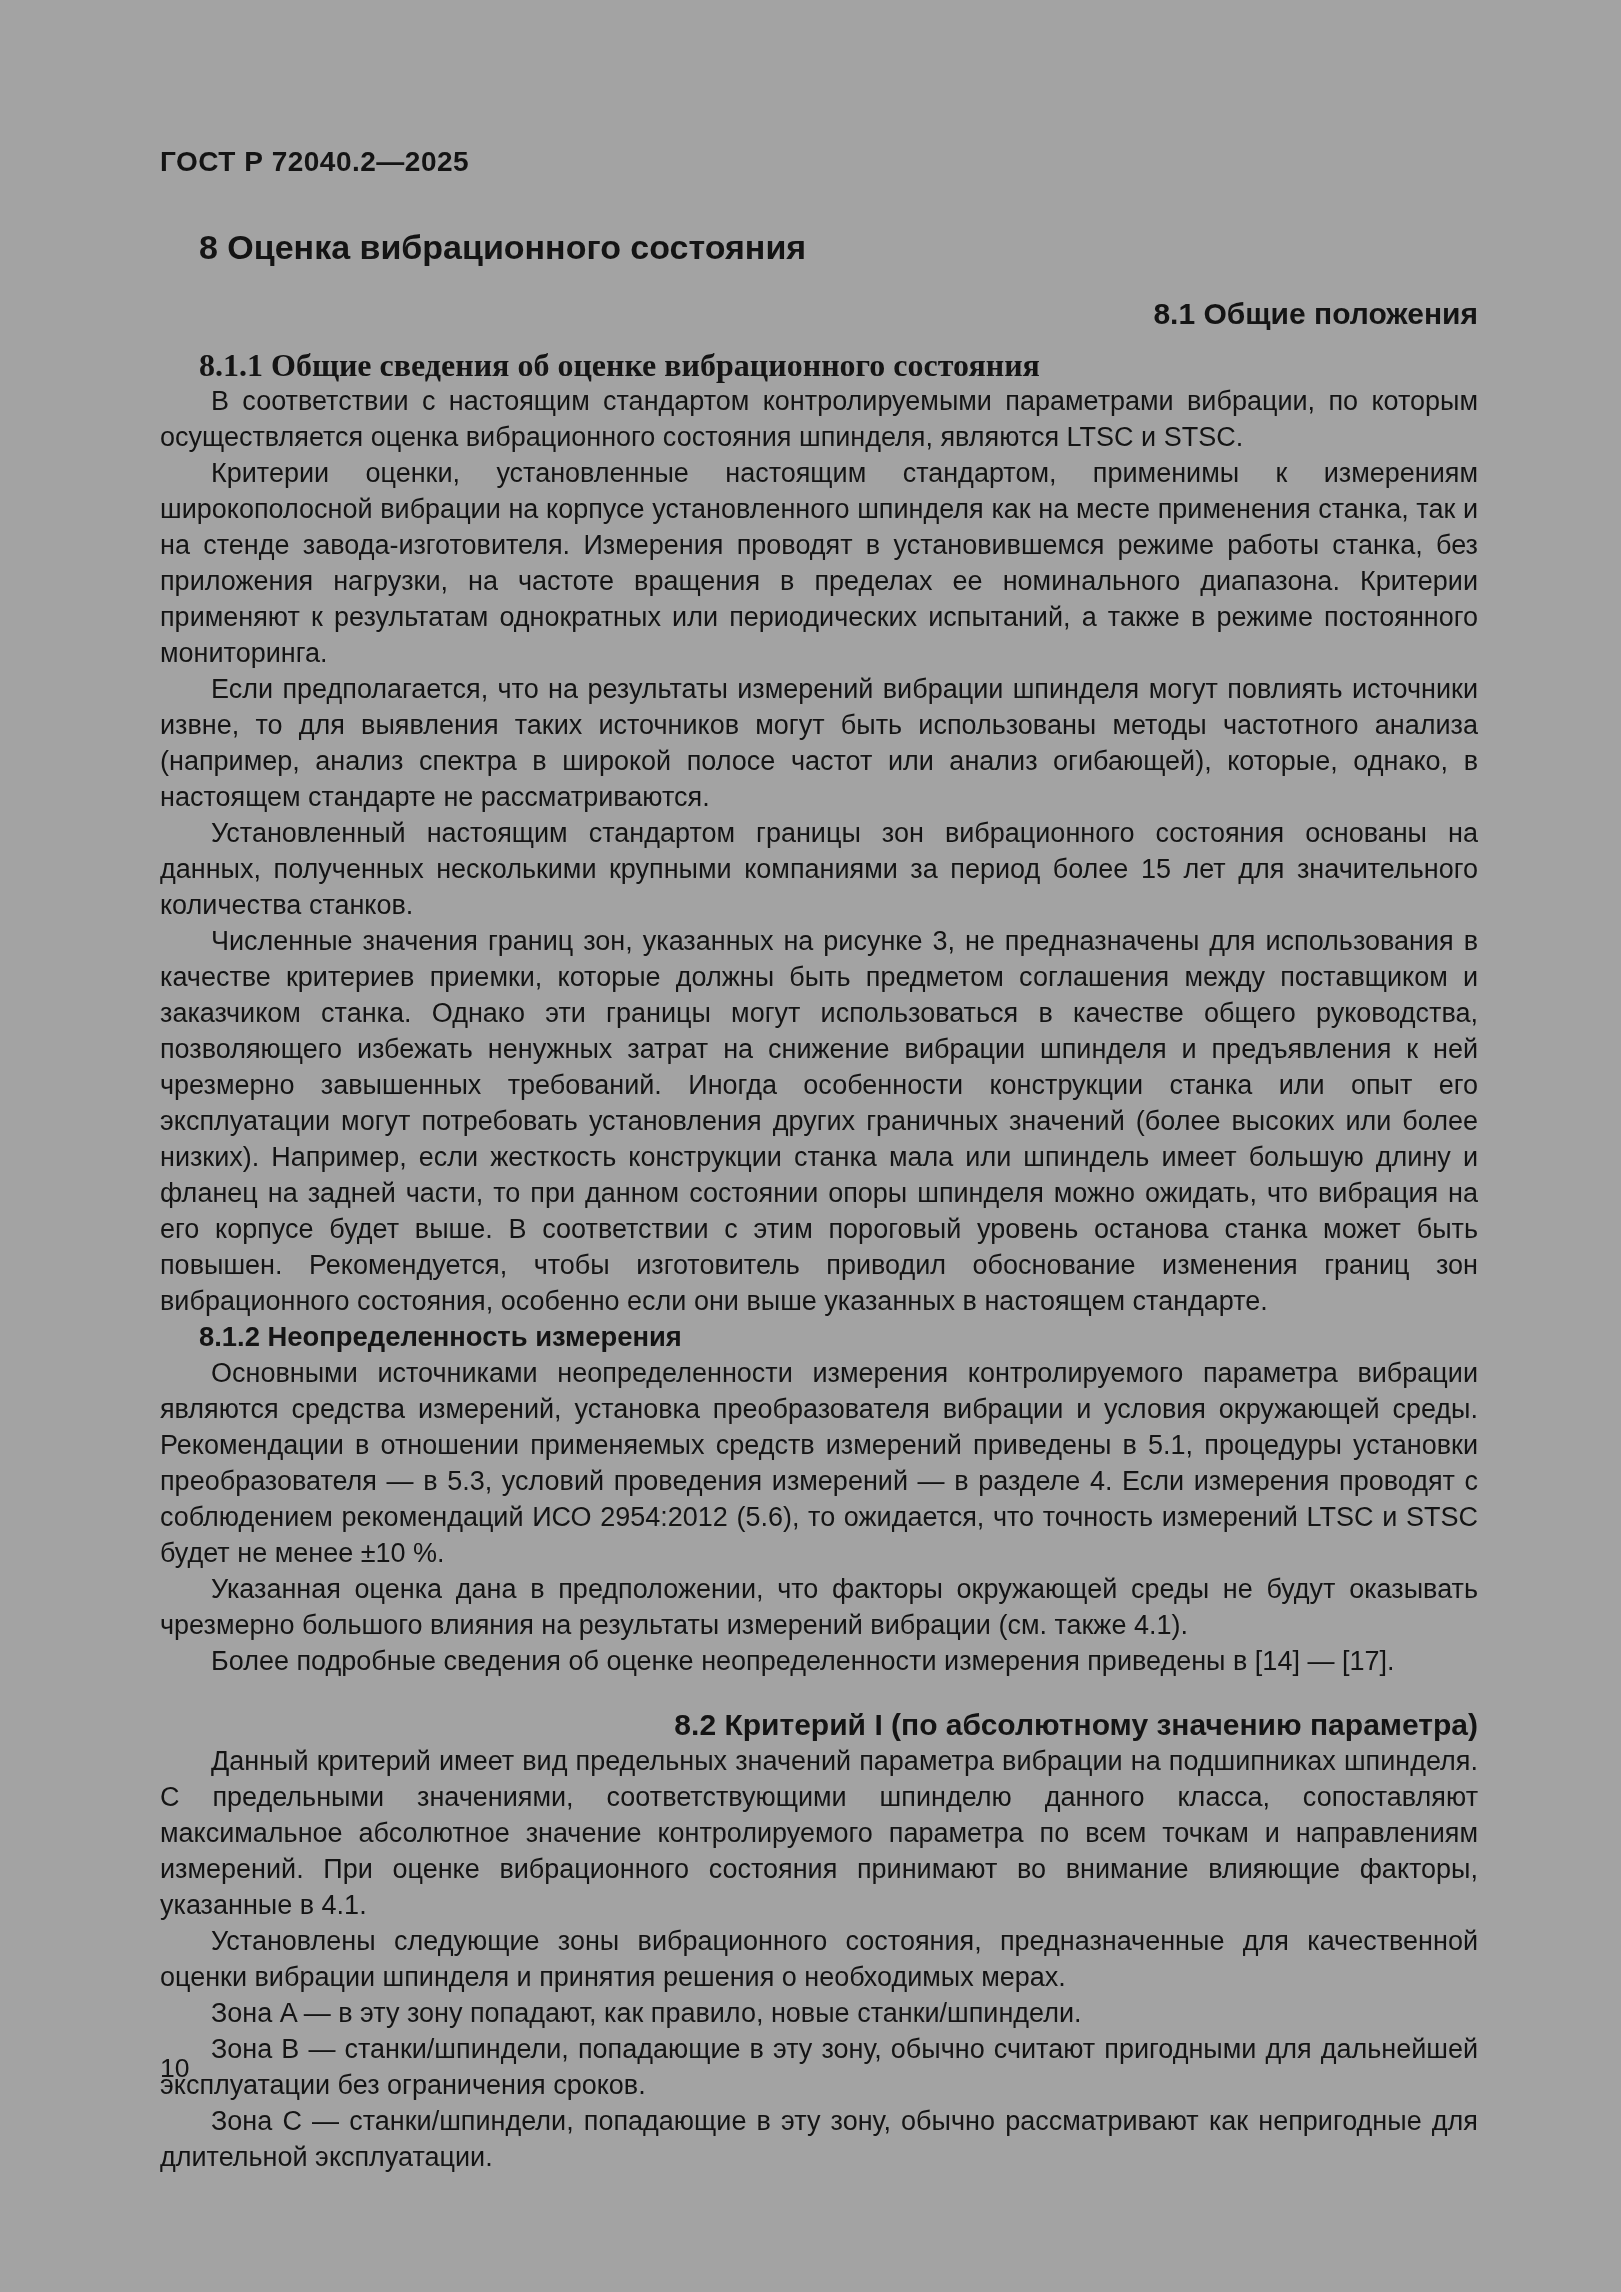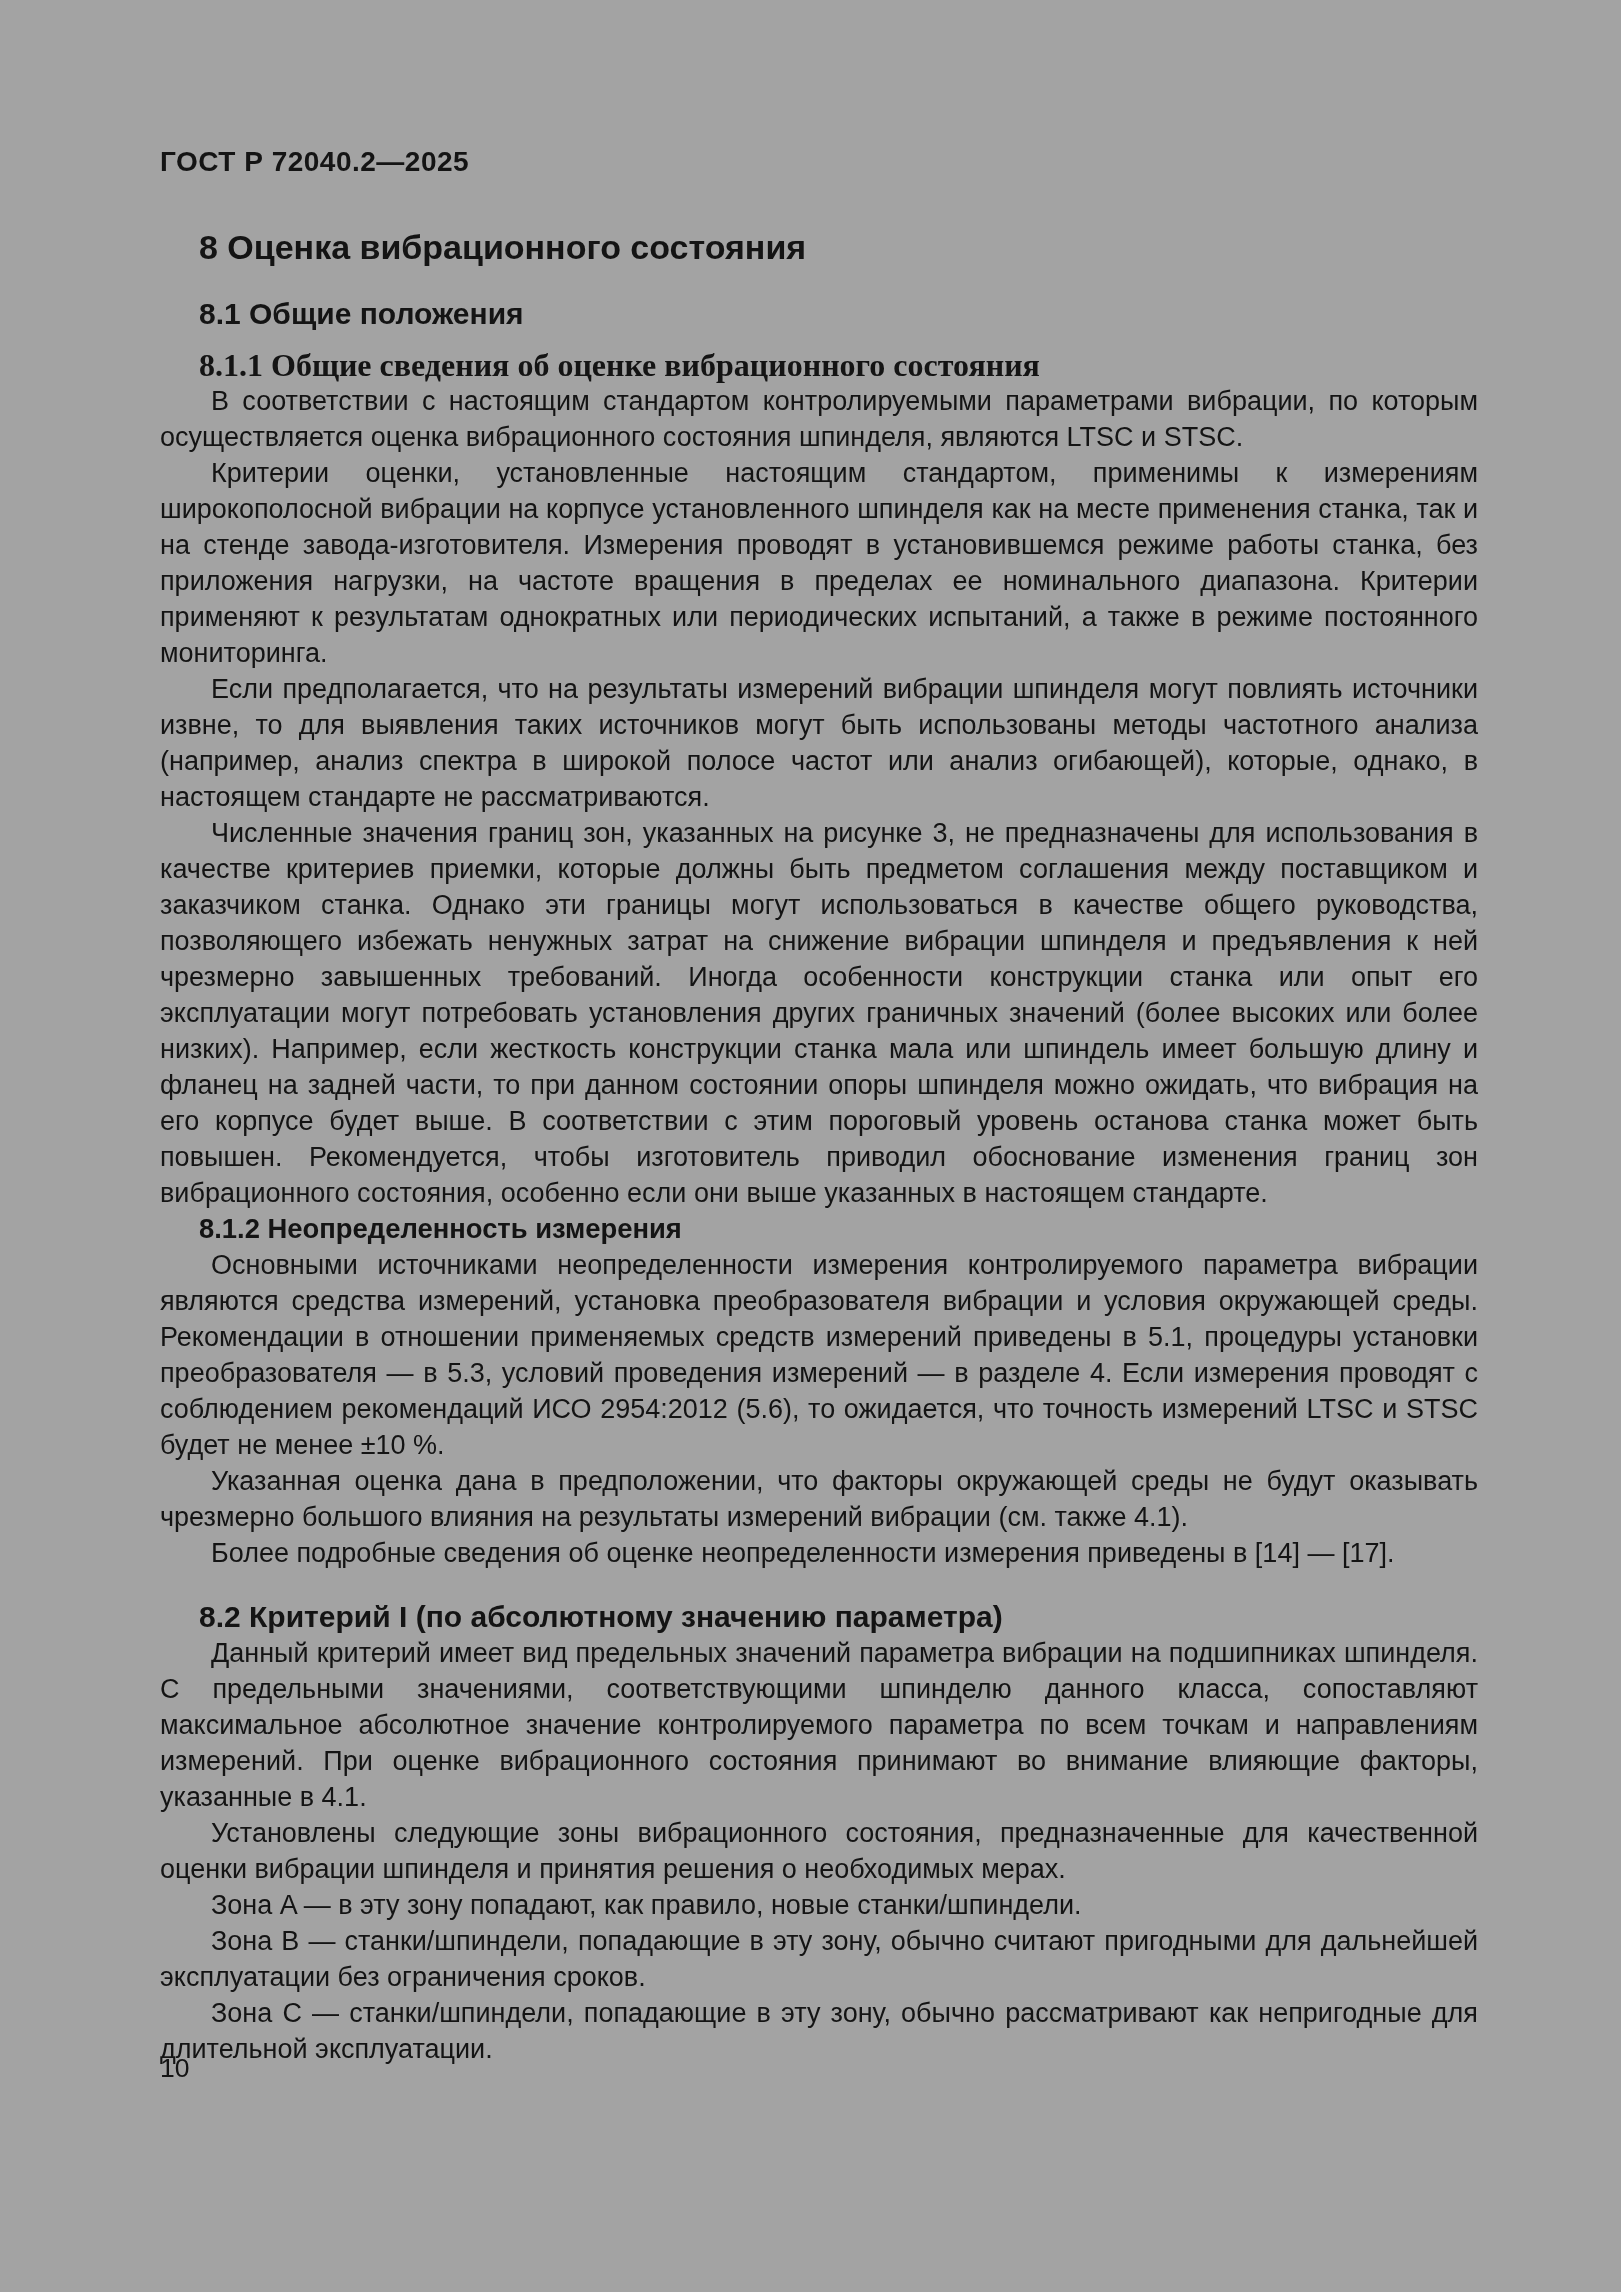--- a/index.html
+++ b/index.html
@@ -33,20 +33,21 @@
     font-size: 34px;
     line-height: 41px;
     font-weight: bold;
     margin: 49px 0 0 39px;
   }
   h2.sub {
     font-size: 30px;
     line-height: 37px;
     font-weight: bold;
     margin: 27.4px 0 0 39px;
+    text-align: right;
   }
   h3.subsub {
     font-size: 32px;
     line-height: 36px;
     font-weight: bold;
     margin: 14.7px 0 0 39px;
     font-family: Liberation Serif, serif;
   }
   h3.inlinehead {
     font-size: 27.4px;
@@ -79,20 +80,21 @@
     <div class="doc-code">ГОСТ Р 72040.2—2025</div>
 
     <h1 class="sec">8 Оценка вибрационного состояния</h1>
 
     <h2 class="sub">8.1 Общие положения</h2>
 
     <h3 class="subsub">8.1.1 Общие сведения об оценке вибрационного состояния</h3>
     <p class="body-par">В соответствии с настоящим стандартом контролируемыми параметрами вибрации, по которым осуществляется оценка вибрационного состояния шпинделя, являются LTSC и STSC.</p>
     <p class="body-par">Критерии оценки, установленные настоящим стандартом, применимы к измерениям широкополосной вибрации на корпусе установленного шпинделя как на месте применения станка, так и на стенде завода-изготовителя. Измерения проводят в установившемся режиме работы станка, без приложения нагрузки, на частоте вращения в пределах ее номинального диапазона. Критерии применяют к результатам однократных или периодических испытаний, а также в режиме постоянного мониторинга.</p>
     <p class="body-par">Если предполагается, что на результаты измерений вибрации шпинделя могут повлиять источники извне, то для выявления таких источников могут быть использованы методы частотного анализа (например, анализ спектра в широкой полосе частот или анализ огибающей), которые, однако, в настоящем стандарте не рассматриваются.</p>
+    <p class="body-par">Установленный настоящим стандартом границы зон вибрационного состояния основаны на данных, полученных несколькими крупными компаниями за период более 15 лет для значительного количества станков.</p>
     <p class="body-par">Численные значения границ зон, указанных на рисунке 3, не предназначены для использования в качестве критериев приемки, которые должны быть предметом соглашения между поставщиком и заказчиком станка. Однако эти границы могут использоваться в качестве общего руководства, позволяющего избежать ненужных затрат на снижение вибрации шпинделя и предъявления к ней чрезмерно завышенных требований. Иногда особенности конструкции станка или опыт его эксплуатации могут потребовать установления других граничных значений (более высоких или более низких). Например, если жесткость конструкции станка мала или шпиндель имеет большую длину и фланец на задней части, то при данном состоянии опоры шпинделя можно ожидать, что вибрация на его корпусе будет выше. В соответствии с этим пороговый уровень останова станка может быть повышен. Рекомендуется, чтобы изготовитель приводил обоснование изменения границ зон вибрационного состояния, особенно если они выше указанных в настоящем стандарте.</p>
 
     <h3 class="inlinehead">8.1.2 Неопределенность измерения</h3>
     <p class="body-par">Основными источниками неопределенности измерения контролируемого параметра вибрации являются средства измерений, установка преобразователя вибрации и условия окружающей среды. Рекомендации в отношении применяемых средств измерений приведены в 5.1, процедуры установки преобразователя — в 5.3, условий проведения измерений — в разделе 4. Если измерения проводят с соблюдением рекомендаций ИСО 2954:2012 (5.6), то ожидается, что точность измерений LTSC и STSC будет не менее ±10 %.</p>
     <p class="body-par">Указанная оценка дана в предположении, что факторы окружающей среды не будут оказывать чрезмерно большого влияния на результаты измерений вибрации (см. также 4.1).</p>
     <p class="body-par">Более подробные сведения об оценке неопределенности измерения приведены в [14] — [17].</p>
 
     <h2 class="sub gap-before-82">8.2 Критерий I (по абсолютному значению параметра)</h2>
 
     <p class="body-par">Данный критерий имеет вид предельных значений параметра вибрации на подшипниках шпинделя. С предельными значениями, соответствующими шпинделю данного класса, сопоставляют максимальное абсолютное значение контролируемого параметра по всем точкам и направлениям измерений. При оценке вибрационного состояния принимают во внимание влияющие факторы, указанные в 4.1.</p>

